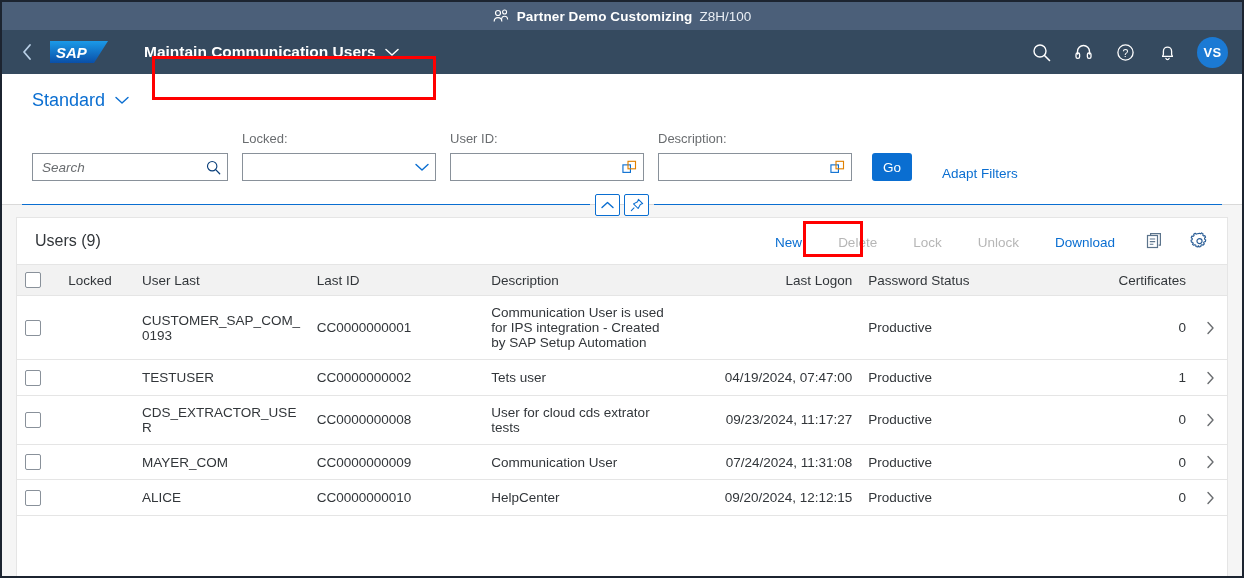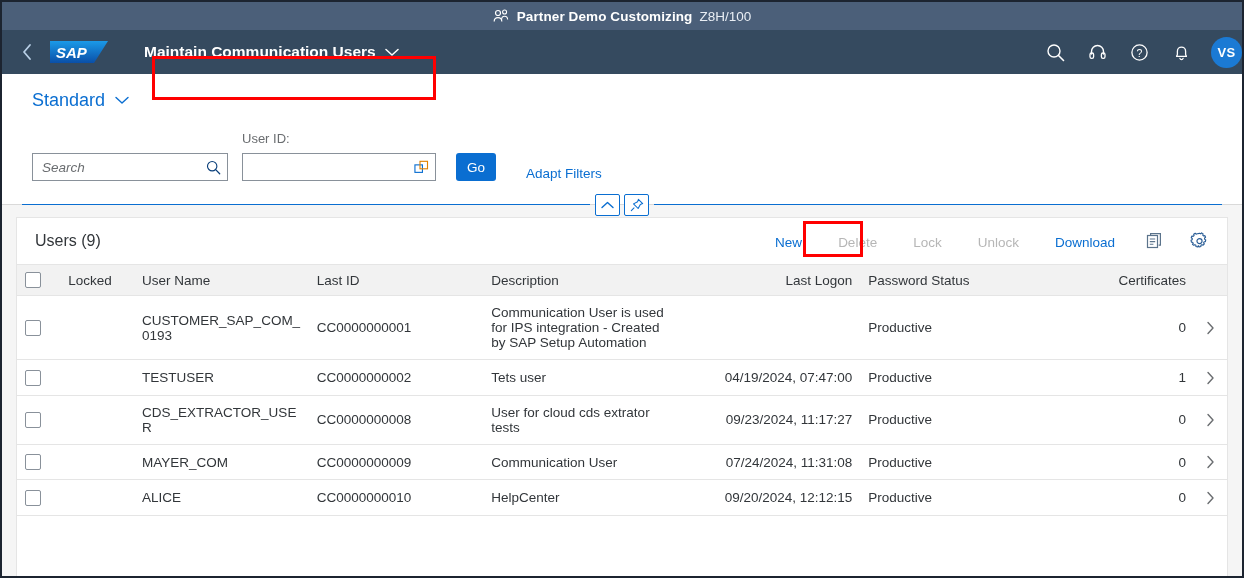--- a/index.html
+++ b/index.html
@@ -28,21 +28,21 @@
   .ctx-inner { display: flex; align-items: center; gap: 7px; }
   .ctx-title { font-weight: bold; letter-spacing: .1px; font-size: 13.5px; }
   .ctx-client { font-weight: normal; color: #e9eef4; font-size: 13.5px; }
   .ctx-icon { display: inline-flex; align-items: center; }
 
   
   .shell {
     height: 44px;
     background: #354a5f;
     display: flex; align-items: center;
-    padding: 0 0 0 10px;
+    padding: 0 14px 0 10px;
     position: relative;
   }
   .back-btn {
     width: 30px; height: 30px;
     display: flex; align-items: center; justify-content: center;
     cursor: pointer;
   }
   .sap-logo {
     position: relative;
     width: 62px; height: 26px;
@@ -375,35 +375,58 @@
             <input type="text" placeholder="Search" style="">
             <span class="ctl-icon">
               <svg width="15" height="15" viewBox="0 0 16 16">
                 <circle cx="6.6" cy="6.6" r="5" fill="none" stroke="#0a3f7a" stroke-width="1.2"></circle>
                 <path d="M10.3 10.3 L14.6 14.6" stroke="#0a3f7a" stroke-width="1.4" stroke-linecap="round"></path>
               </svg>
             </span>
           </div>
         </div>
 
+        <div class="fgroup">
+          <div class="flabel">Locked:</div>
+          <div class="fctl f-locked">
+            <input type="text" readonly="" value="" style="">
+            <span class="ctl-icon">
+              <svg width="14" height="9" viewBox="0 0 14 9">
+                <path d="M1 1.5 L7 7 L13 1.5" fill="none" stroke="#0a6ed1" stroke-width="1.4" stroke-linecap="round" stroke-linejoin="round"></path>
+              </svg>
+            </span>
+          </div>
+        </div>
 
 
         <div class="fgroup">
           <div class="flabel">User ID:</div>
           <div class="fctl f-userid">
             <input type="text" value="" style="">
             <span class="ctl-icon">
               <svg width="15" height="15" viewBox="0 0 16 16">
                 <rect x="1" y="5.2" width="8" height="8" fill="none" stroke="#0a6ed1" stroke-width="1.2"></rect>
                 <rect x="6.4" y="1.4" width="8" height="8" fill="none" stroke="#e08000" stroke-width="1.2"></rect>
               </svg>
             </span>
           </div>
         </div>
 
+        <div class="fgroup">
+          <div class="flabel">Description:</div>
+          <div class="fctl f-desc">
+            <input type="text" value="" style="">
+            <span class="ctl-icon">
+              <svg width="15" height="15" viewBox="0 0 16 16">
+                <rect x="1" y="5.2" width="8" height="8" fill="none" stroke="#0a6ed1" stroke-width="1.2"></rect>
+                <rect x="6.4" y="1.4" width="8" height="8" fill="none" stroke="#e08000" stroke-width="1.2"></rect>
+              </svg>
+            </span>
+          </div>
+        </div>
 
         <div class="fgroup">
           <div class="flabel"></div>
           <button class="go-btn">Go</button>
         </div>
 
         <div class="fgroup">
           <div class="flabel"></div>
           <div style="height:28px;display:flex;align-items:flex-end;">
             <span class="adapt-link">Adapt Filters</span>
@@ -469,21 +492,21 @@
               <col class="col-pwd">
               <col class="col-cert">
               <col class="col-nav">
           </colgroup>
           <thead>
             <tr>
               <th>
                 <span class="chkbox"></span>
               </th>
               <th>Locked</th>
-              <th>User Name</th>
+              <th>User Last</th>
               <th>Last ID</th>
               <th>Description</th>
               <th class="th-right">Last Logon</th>
               <th>Password Status</th>
               <th class="th-right">Certificates</th>
               <th></th>
             </tr>
           </thead>
           <tbody>
 

